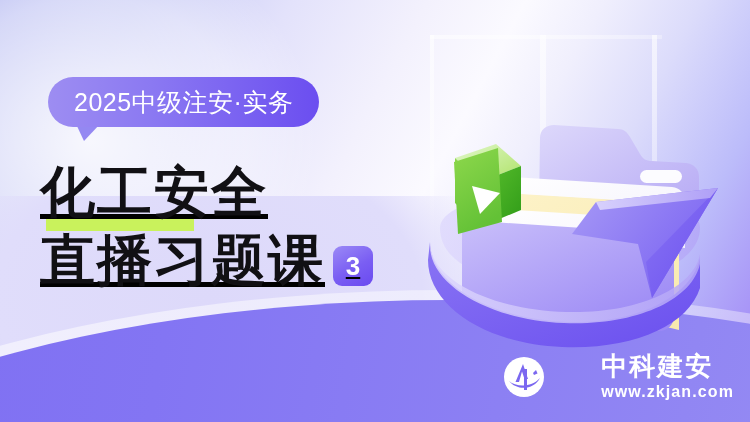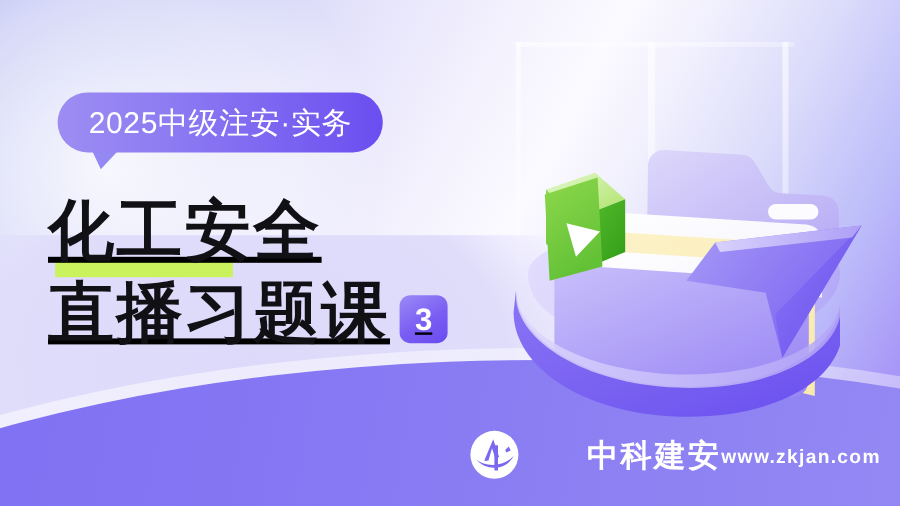--- a/index.html
+++ b/index.html
@@ -171,21 +171,22 @@
     align-items: center;
     gap: 10px;
   }
   .brand-mark {
     width: 42px; height: 42px;
     flex: 0 0 42px;
   }
   .brand-mark svg { display: block; width: 100%; height: 100%; }
   .brand-text {
     display: flex;
-    align-items: center;
+    flex-direction: column;
+    align-items: flex-start;
     line-height: 1;
     margin-left: 46px;
   }
   .brand-name {
     color: #ffffff;
     font-size: 26px;
     font-weight: 700;
     letter-spacing: 2px;
     white-space: nowrap;
   }

